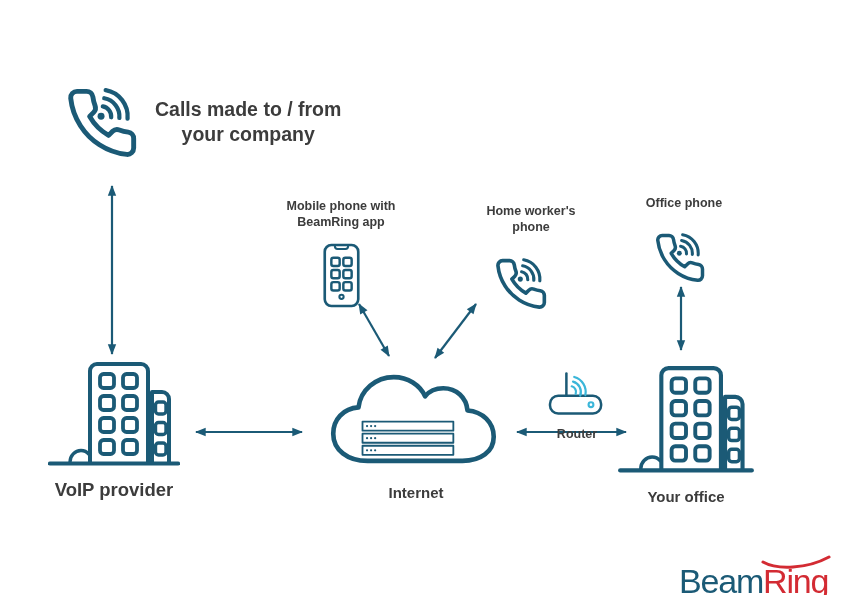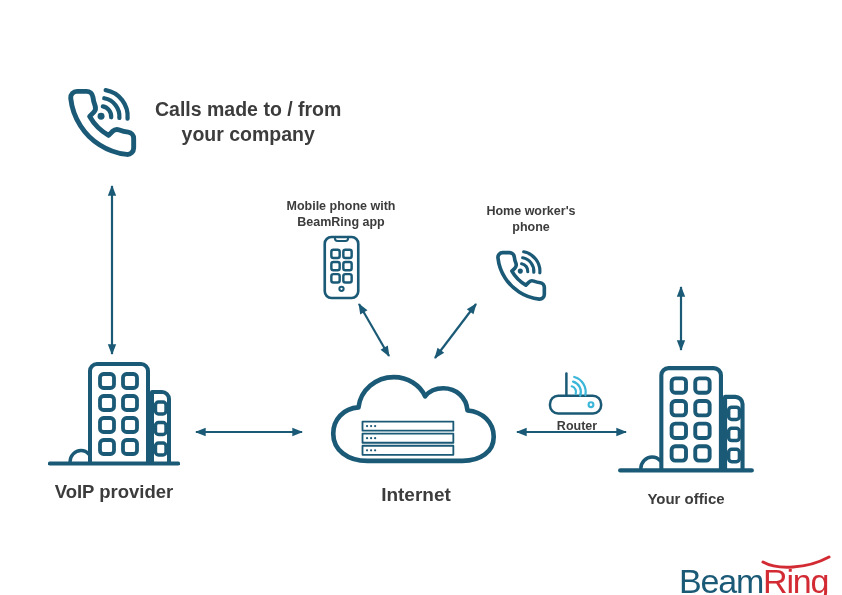--- a/index.html
+++ b/index.html
@@ -2,24 +2,24 @@
 <html style="--color-teal: #1b5a76; --color-cyan: #3bb6d9; --color-text: #3c3c3c; --color-red: #d32b33; --color-background: #ffffff;"><head>
 <meta charset="utf-8">
 <style>
   html,body { margin:0; padding:0; background:#fff; }
   .stage {
     position:relative; width:842px; height:595px;
     background:var(--color-background,#ffffff);
     font-family:"Liberation Sans", sans-serif;
     overflow:hidden;
   }
-  .node { position:absolute; display:flex; flex-direction:column; align-items:center; }
+  .node { position:absolute; display:flex; flex-direction:column; align-items:center;gap:8px; }
   .lbl  { color:var(--color-text,#3c3c3c); font-weight:700; white-space:pre-line; text-align:center; }
   .lbl-head { position:absolute; font-size:19.5px; line-height:25px; text-align:center; }
-  .lbl-lg { font-size:18.5px; line-height:23px; margin-top:12px; }
+  .lbl-lg { font-size:18.5px; line-height:23px; margin-top:2px; }
   .lbl-sm { font-size:12.5px; line-height:15.5px; }
   .icon { color:var(--color-teal,#1b5a76); display:block; }
   .arrows { position:absolute; left:0; top:0; width:842px; height:595px; }
   .arrows path.conn { stroke:var(--color-teal,#1b5a76); stroke-width:2.2; fill:none; }
   .arrows marker path { fill:var(--color-teal,#1b5a76); }
   .cyan { stroke:var(--color-cyan,#3bb6d9); }
   .cloud-body { fill:#ffffff; }
   .logo { position:absolute; left:679px; top:545px; width:160px; height:48px;
           font-size:34px; font-weight:400; letter-spacing:-1.2px; line-height:36px;margin-top:18px; }
   .logo .beam { color:var(--color-teal,#1b5a76); }
@@ -120,39 +120,45 @@
             <circle cx="54.5" cy="63.5" r="1.1"></circle>
           <circle cx="46.5" cy="75.5" r="1.1"></circle>
             <circle cx="50.5" cy="75.5" r="1.1"></circle>
             <circle cx="54.5" cy="75.5" r="1.1"></circle>
           <circle cx="46.5" cy="87.5" r="1.1"></circle>
             <circle cx="50.5" cy="87.5" r="1.1"></circle>
             <circle cx="54.5" cy="87.5" r="1.1"></circle>
         </g>
       </g>
     </svg>
-    <div class="lbl lbl-lg" style="font-size:19px">Internet</div>
+    <div class="lbl lbl-lg" style="font-size:15px">Internet</div>
   </div>
 
   <div class="node" style="left:258px;top:199px;width:166px">
     <div class="lbl lbl-sm">Mobile phone with
 BeamRing app</div>
     <svg class="icon" style="margin-top:5px" width="41" height="65">
         <use href="#sym-smartphone"></use>
       </svg>
   </div>
 
   <div class="node" style="left:456px;top:204px;width:150px">
     <div class="lbl lbl-sm">Home worker's
 phone</div>
     <svg class="icon" style="margin-top:13px;transform:translateX(-10px)" width="56" height="56">
         <use href="#sym-phone-call"></use>
       </svg>
   </div>
 
+  <div class="node" style="left:614px;top:196px;width:140px">
+    <div class="lbl lbl-sm">Office phone</div>
+    <svg class="icon" style="margin-top:11px;transform:translateX(-4px)" width="54" height="54">
+        <use href="#sym-phone-call"></use>
+      </svg>
+  </div>
 
   <div class="node" style="left:546px;top:362px;width:62px">
     <svg class="icon" width="60" height="54" viewBox="0 0 62 56">
       <g fill="none" stroke="currentColor" stroke-linecap="round" stroke-linejoin="round">
         <rect stroke-width="2.6" x="3" y="35" width="53" height="18.5" rx="8.5"></rect>
         <line stroke-width="2.6" x1="20" y1="35" x2="20" y2="12"></line>
         <g class="cyan" stroke-width="2.3">
           <path d="M25.55 25.2 A6 6 0 0 1 29.64 33.05"></path>
           <path d="M26.85 20.37 A11 11 0 0 1 34.34 34.76"></path>
           <path d="M28.14 15.55 A16 16 0 0 1 39.65 34.33"></path>

